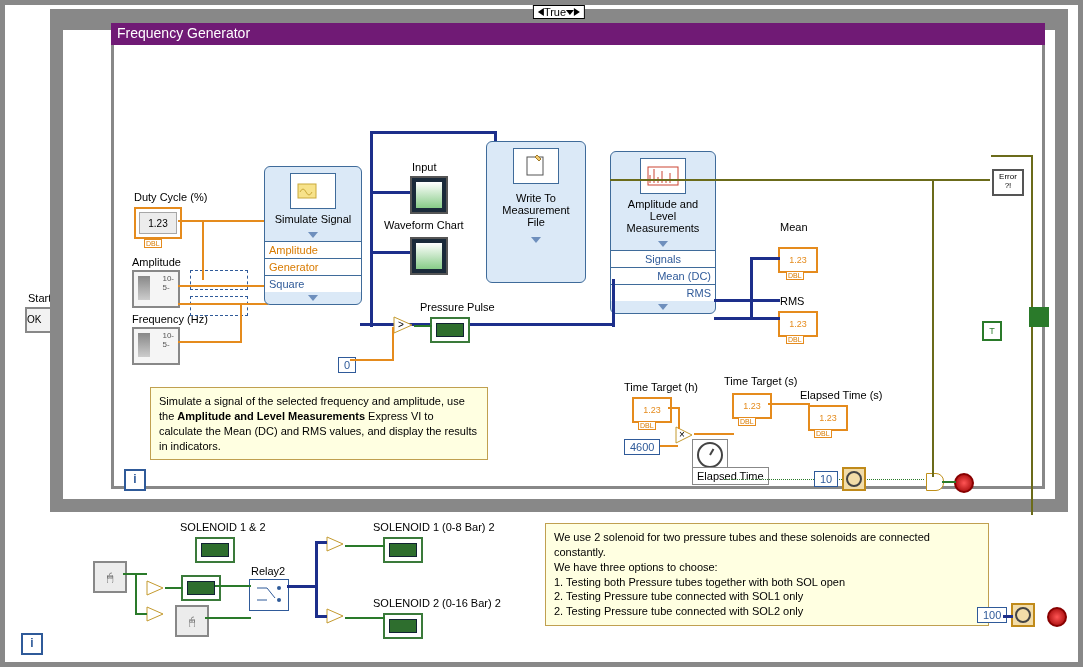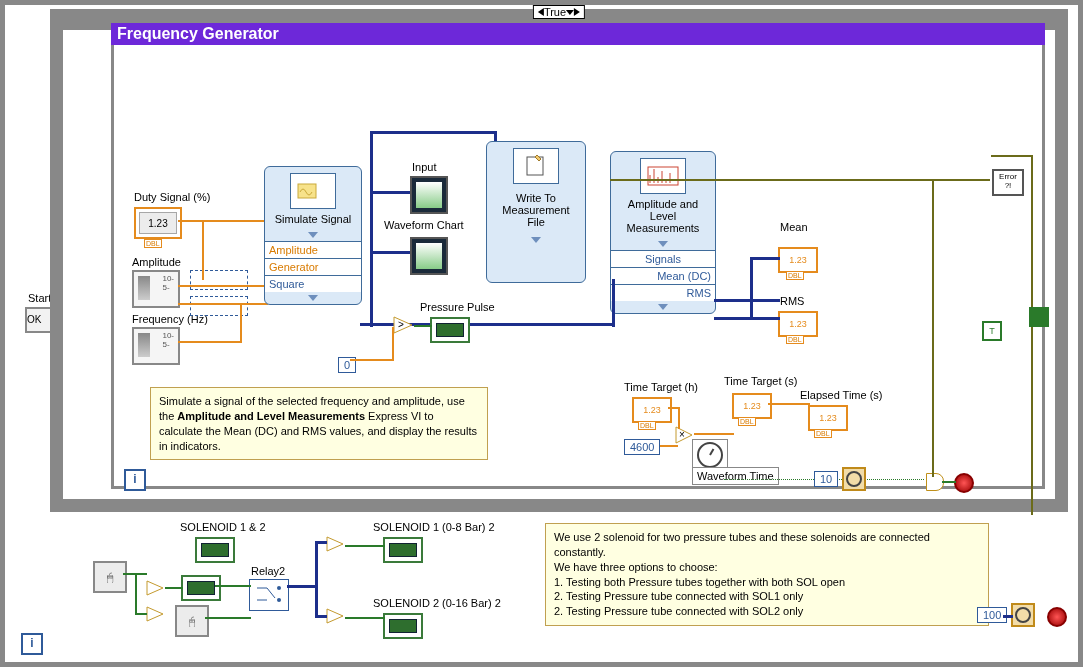--- a/index.html
+++ b/index.html
@@ -4,21 +4,21 @@
 <style>
   body{margin:0;font-family:Tahoma,Arial,sans-serif;font-size:11px;color:#000;background:#fff}
   .canvas{position:relative;width:1083px;height:667px;border:5px solid #888;box-sizing:border-box;background:#fff}
   .outer-case{position:absolute;left:45px;top:4px;right:10px;bottom:150px;border:3px solid #888;background:#888}
   .outer-case-inner{position:absolute;left:10px;top:18px;right:10px;bottom:10px;background:#fff}
   .case-sel{position:absolute;left:50%;top:-7px;transform:translateX(-50%);background:#fff;border:1px solid #000;padding:0 4px;display:flex;align-items:center;font-size:11px}
   .case-sel .arrow{width:0;height:0;border-top:5px solid #000;border-left:4px solid transparent;border-right:4px solid transparent}
   .case-sel .arrow-l{border-top:none;border-right:6px solid #000;border-bottom:4px solid transparent;border-top:4px solid transparent;width:0;height:0}
   .case-sel .arrow-r{border-top:none;border-left:6px solid #000;border-bottom:4px solid transparent;border-top:4px solid transparent;width:0;height:0}
   .fg-frame{position:absolute;left:48px;top:8px;right:10px;bottom:10px;border:3px solid #888;background:#fff}
-  .fg-title{position:absolute;left:-3px;top:-18px;right:-3px;height:18px;background:#6d28d9;color:#fff;padding:2px 6px;font-weight:bold;font-size:16px}
+  .fg-title{position:absolute;left:-3px;top:-18px;right:-3px;height:18px;background:#701a75;color:#fff;padding:2px 6px;font-weight:normal;font-size:14px}
   .express{position:absolute;background:#dbe9f7;border:1px solid #3f6b9a;border-radius:6px;text-align:center}
   .express .hdr{background:#fff;margin:6px auto 4px;width:44px;height:34px;border:1px solid #3f6b9a;display:flex;align-items:center;justify-content:center}
   .express .hdr svg{width:34px;height:26px}
   .express .name{color:#000;font-size:11px;padding:0 4px 4px}
   .slot{border-top:1px solid #3f6b9a;color:#2f5a99;background:#fff;font-size:11px;padding:2px 4px;text-align:left}
   .slot.orange{color:#d97b00}
   .tri-down{width:0;height:0;border-left:5px solid transparent;border-right:5px solid transparent;border-top:6px solid #6e8fbd;margin:3px auto}
   .lbl{position:absolute;font-size:11px;color:#000;white-space:nowrap}
   .ctrl-num{position:absolute;width:44px;height:28px;border:2px solid #e58b1d;background:#fff;display:flex;align-items:center;justify-content:center}
   .ctrl-num.inner{width:36px;height:20px;border:1px solid #a7a7a7;background:#ececec;font-size:10px;display:flex;align-items:center;justify-content:center}
@@ -72,21 +72,21 @@
       <span class="arrow-l"></span>
       <span>True</span>
       <span class="arrow"></span>
       <span class="arrow-r"></span>
     </div>
     <div class="outer-case-inner">
 
       <div class="fg-frame">
         <div class="fg-title">Frequency Generator</div>
 
-        <div class="lbl" style="left:20px;top:150px">Duty Signal (%)</div>
+        <div class="lbl" style="left:20px;top:150px">Duty Cycle (%)</div>
         <div class="ctrl-num" style="left:20px;top:166px">
             <div class="ctrl-num inner">1.23</div>
           </div>
         <div class="dbl-tag" style="left:30px;top:198px">DBL</div>
 
         <div class="lbl" style="left:18px;top:215px">Amplitude</div>
         <div class="slider-ctrl" style="left:18px;top:229px"></div>
 
         <div class="lbl" style="left:18px;top:272px">Frequency (Hz)</div>
         <div class="slider-ctrl" style="left:18px;top:286px"></div>
@@ -201,21 +201,21 @@
         <div class="dbl-tag" style="left:624px;top:376px">DBL</div>
 
         <div class="lbl" style="left:686px;top:348px">Elapsed Time (s)</div>
         <div class="ind-num" style="left:694px;top:364px">1.23</div>
         <div class="dbl-tag" style="left:700px;top:388px">DBL</div>
 
         <div class="elapsed-box" style="left:578px;top:398px">
           <div class="stopwatch"></div>
         </div>
         <div class="elapsed-box" style="left:578px;top:426px">
-            <span>Waveform Time</span>
+            <span>Elapsed Time</span>
           </div>
 
         <div class="wire" style="left:580px;top:392px;width:40px"></div>
         <div class="wire" style="left:654px;top:362px;width:42px"></div>
         <div class="wire grn" style="left:610px;top:438px;width:200px;border-top:1px dotted #2a7a2a;background:transparent;height:0"></div>
 
         <div class="const" style="left:700px;top:430px">10</div>
         <div class="wait-icon" style="left:728px;top:426px"></div>
 
         <div class="grn-sq" style="left:868px;top:280px;font-size:9px;text-align:center;line-height:16px;color:#2a7a2a">T</div>

